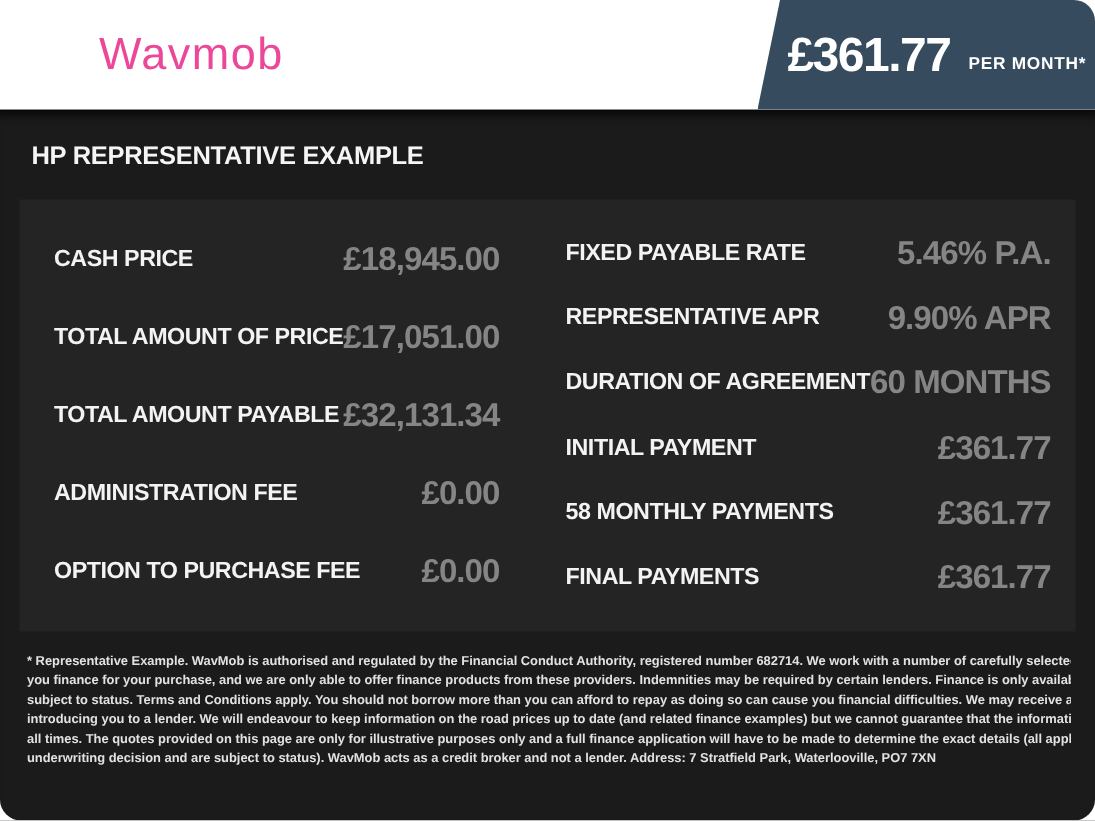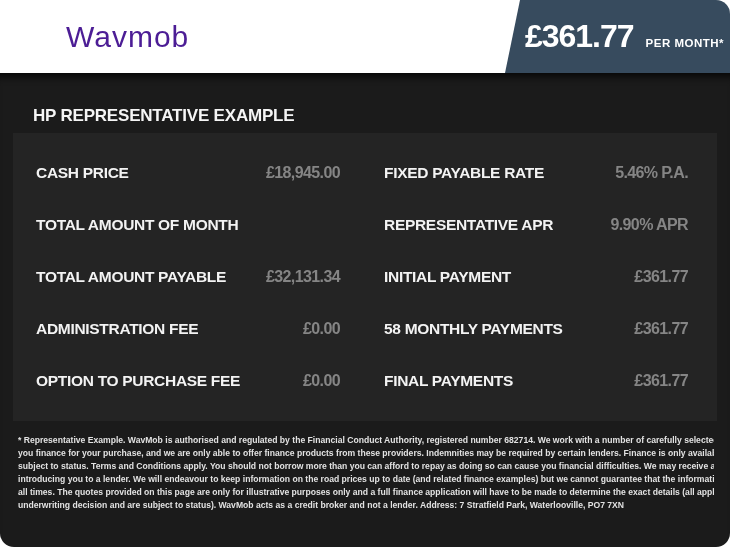--- a/index.html
+++ b/index.html
@@ -5,54 +5,54 @@
   html,body{margin:0;padding:0;background:#ffffff;}
   body{width:730px;height:547px;font-family:"Liberation Sans", sans-serif;}
   .card{
     position:relative;width:730px;height:547px;border-radius:14px;
     overflow:hidden;background:#ffffff;
   }
   
   .header{position:relative;height:73px;background:#ffffff;}
   .logo{
     position:absolute;left:66px;top:50%;transform:translateY(-50%);
-    font-size:30px;color:#4c1d95;letter-spacing:1px;font-weight:400;
+    font-size:30px;color:#ec4899;letter-spacing:1px;font-weight:400;
   }
   .badge{
     position:absolute;top:0;right:0;width:225px;height:73px;
     background:var(--badge,#374b5e);
     clip-path:polygon(15px 0, 100% 0, 100% 100%, 0 100%);
     display:flex;align-items:center;justify-content:center;
     color:#fff;padding-left:14px;box-sizing:border-box;
   }
   .badge-amount{font-size:32px;font-weight:700;letter-spacing:-1px;}
   .badge-suffix{font-size:11.5px;font-weight:700;letter-spacing:.5px;margin-left:12px;margin-top:12px;text-align:right;}
   
   .panel{
     position:absolute;top:73px;left:0;right:0;bottom:0;
     background:var(--panel,#1b1b1b);
     box-shadow:inset 0 10px 8px -7px rgba(0,0,0,.85);
   }
   .heading{
-    margin:12px;position:absolute;top:21px;left:21px;
+    margin:0;position:absolute;top:21px;left:21px;
     color:#f5f5f5;font-size:17px;font-weight:700;letter-spacing:-.2px;
   }
   .inner{
     position:absolute;top:60px;left:13px;right:13px;height:288px;
     background:var(--inner,#242424);
     box-sizing:border-box;padding:14px 29px 14px 23px;
     display:flex;gap:44px;
   }
   .col{flex:1;display:flex;flex-direction:column;justify-content:space-around;}
   .row{display:flex;justify-content:space-between;align-items:center;}
   .label{
     color:#f3f3f3;font-size:15.5px;font-weight:700;letter-spacing:-.3px;white-space:nowrap;
   }
   .value{
-    color:var(--value,#858585);font-size:16px;font-weight:700;letter-spacing:-.6px;white-space:nowrap;
+    color:var(--value,#858585);font-size:22px;font-weight:700;letter-spacing:-.6px;white-space:nowrap;
   }
   
   .footer{
     position:absolute;left:18px;right:16px;top:361px;
     color:#e2e2e2;font-size:8.6px;font-weight:700;line-height:13px;letter-spacing:0;
   }
   .fline{white-space:nowrap;overflow:hidden;}
 </style>
 </head>
 <body>
@@ -73,21 +73,22 @@
     <div class="inner">
       <div class="col">
 
           <div class="row">
             <span class="label">CASH PRICE</span>
             <span class="value">£18,945.00</span>
           </div>
 
 
           <div class="row">
-            <span class="label">TOTAL AMOUNT OF MONTH</span>
+            <span class="label">TOTAL AMOUNT OF PRICE</span>
+            <span class="value">£17,051.00</span>
           </div>
 
           <div class="row">
             <span class="label">TOTAL AMOUNT PAYABLE</span>
             <span class="value">£32,131.34</span>
           </div>
 
           <div class="row">
             <span class="label">ADMINISTRATION FEE</span>
             <span class="value">£0.00</span>
@@ -103,20 +104,24 @@
           <div class="row">
             <span class="label">FIXED PAYABLE RATE</span>
             <span class="value">5.46% P.A.</span>
           </div>
 
           <div class="row">
             <span class="label">REPRESENTATIVE APR</span>
             <span class="value">9.90% APR</span>
           </div>
 
+          <div class="row">
+            <span class="label">DURATION OF AGREEMENT</span>
+            <span class="value">60 MONTHS</span>
+          </div>
 
           <div class="row">
             <span class="label">INITIAL PAYMENT</span>
             <span class="value">£361.77</span>
           </div>
 
           <div class="row">
             <span class="label">58 MONTHLY PAYMENTS</span>
             <span class="value">£361.77</span>
           </div>

